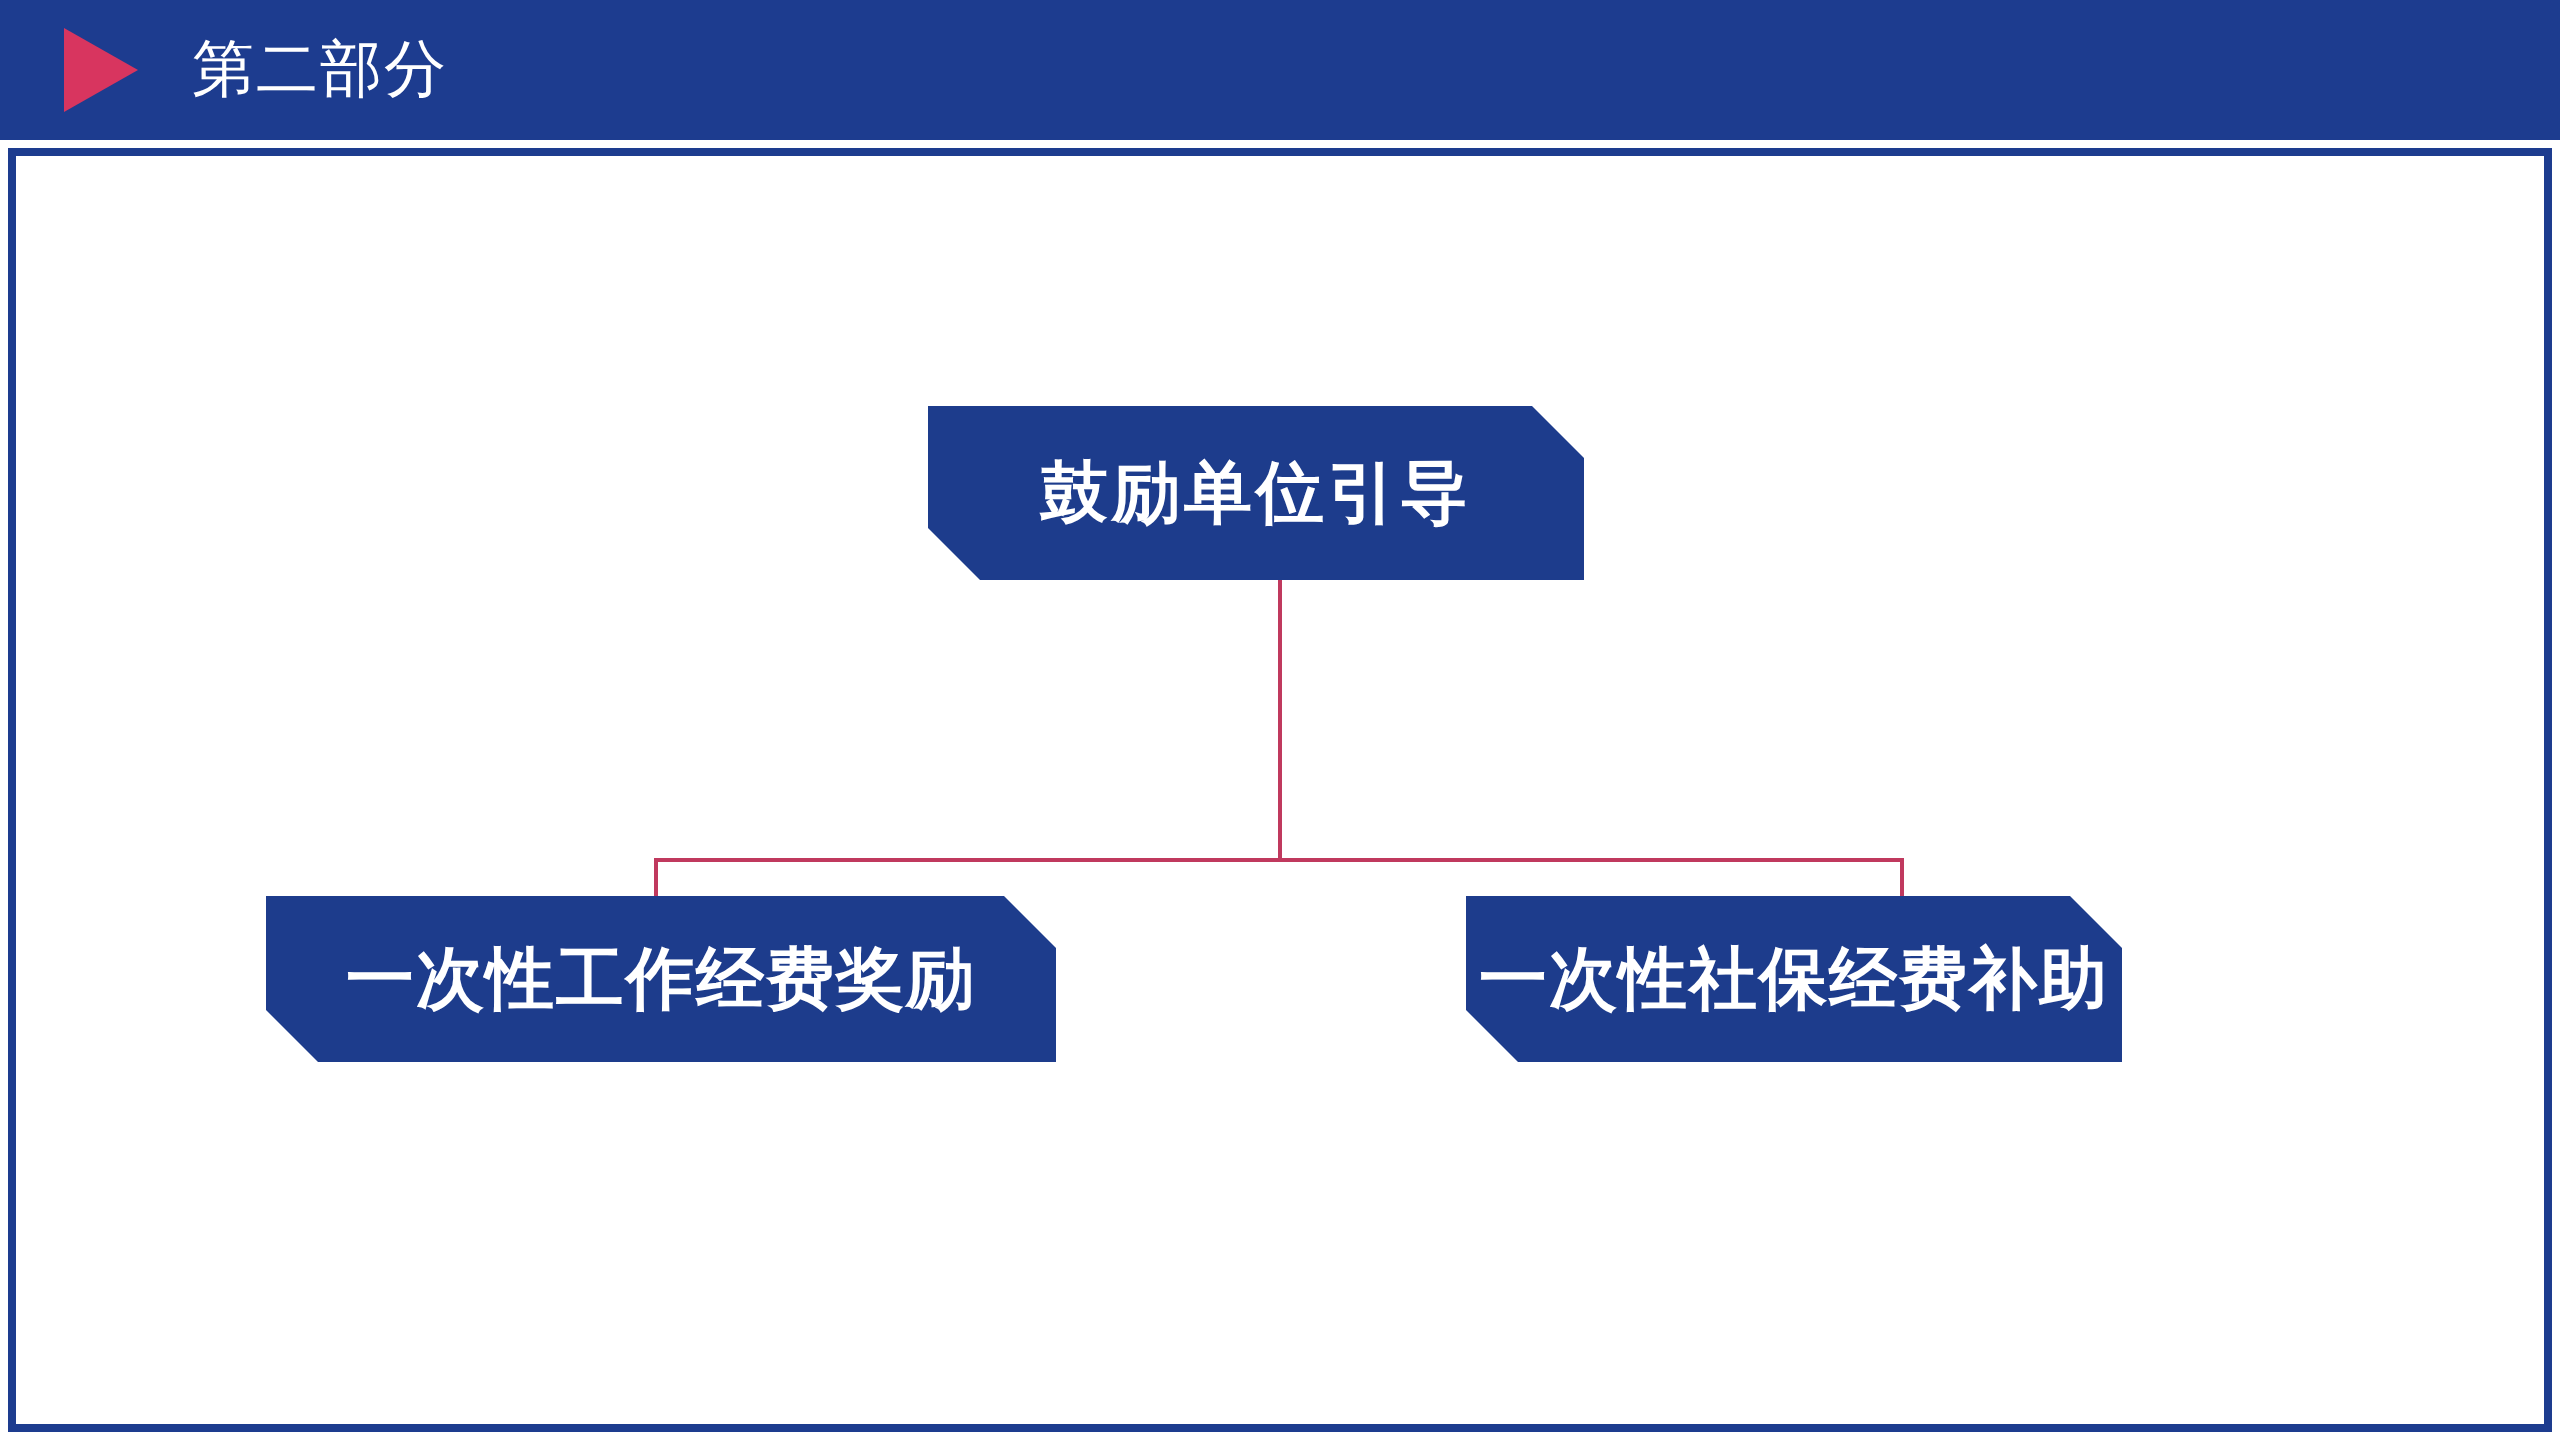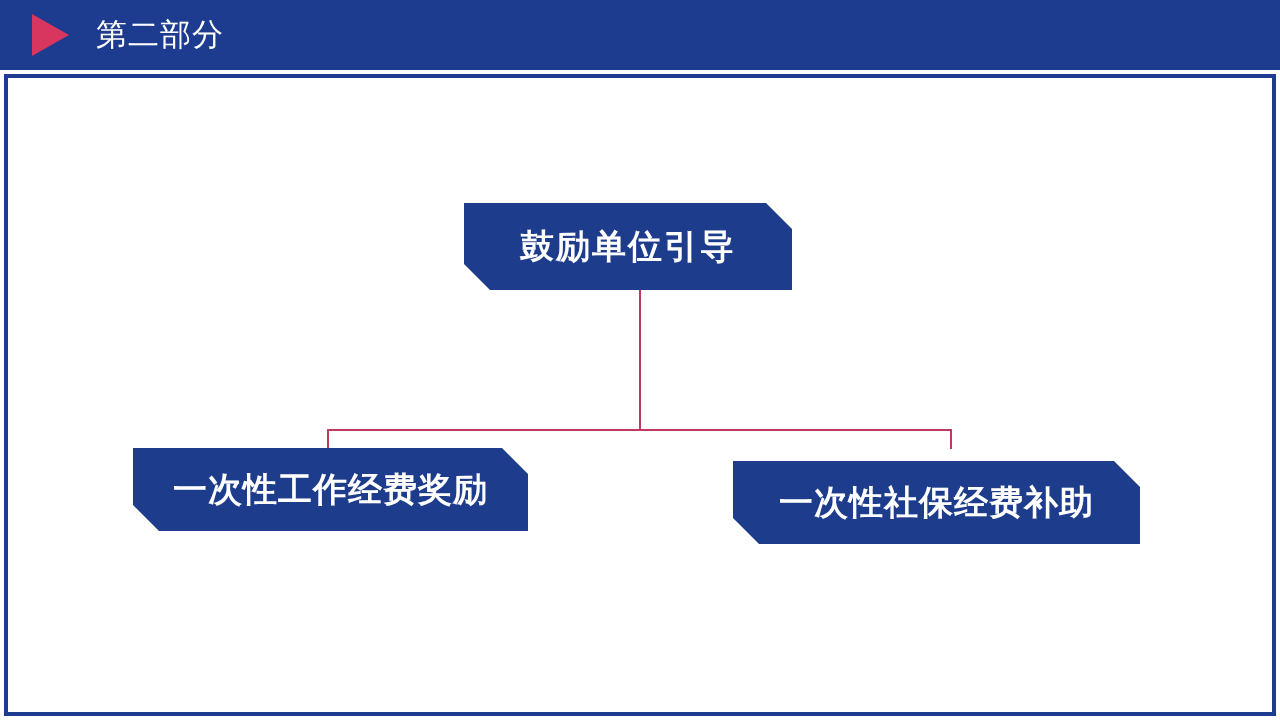--- a/index.html
+++ b/index.html
@@ -87,24 +87,23 @@
     letter-spacing:2px;
   }
   #node-left {
     left:133px; top:448px;
     width:395px; height:83px;
     font-size:34px;
     letter-spacing:1px;
   }
   #node-right {
     left:733px; top:448px;
-    width:407px; height:83px;
+    width:328px; height:83px;
     font-size:34px;
     letter-spacing:1px;
-    margin-top:13px;
   }
 </style>
 </head>
 <body>
 
 <div id="slide">
 
   <div id="header-band">
     <div id="header-triangle"></div>
     <div id="header-title">

